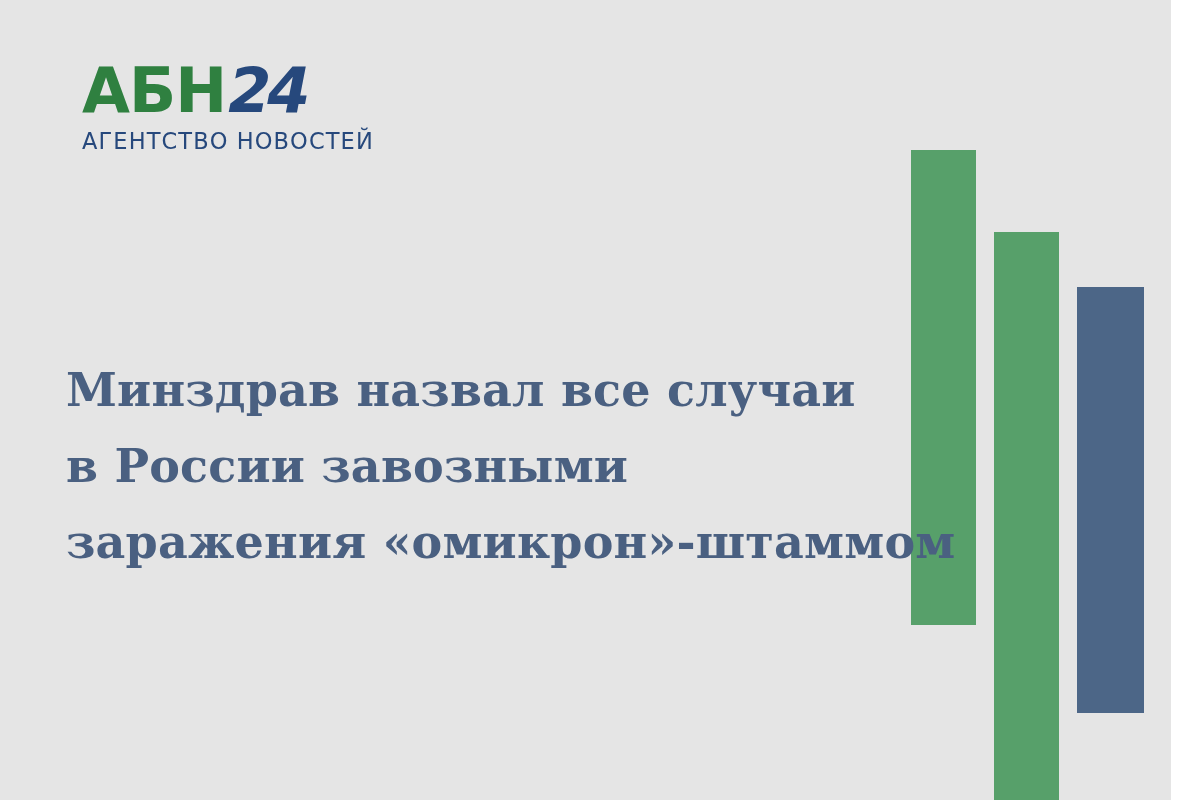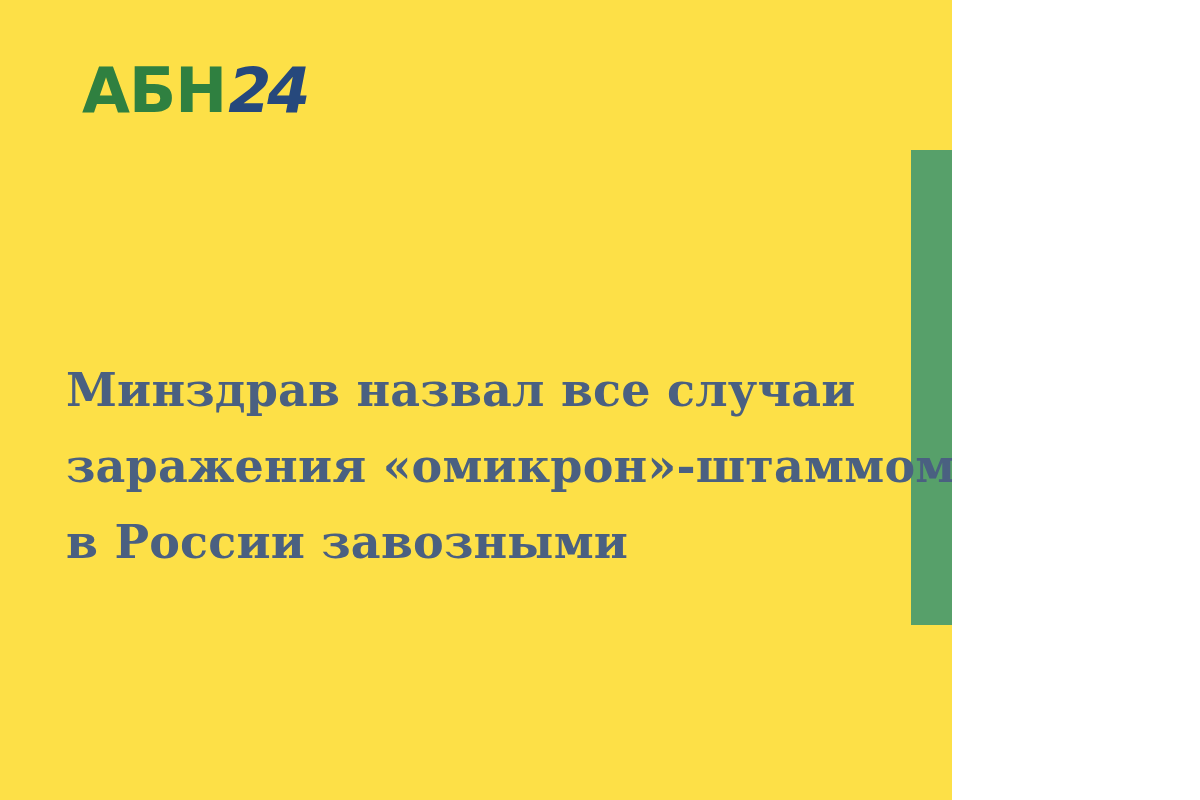--- a/index.html
+++ b/index.html
@@ -99,31 +99,32 @@
     font-size: 46px;
     line-height: 76px;
     color: #4a6081;
     white-space: nowrap;
     letter-spacing: 0.2px;
   }
 </style>
 </head>
 <body>
 
-<div class="card" style="width: 952px; height: 800px; background: #fde047;">
+<div class="card" style="width: 1171px; height: 800px; background: #e5e5e5;">
 
   <div class="bars">
     <div class="bar bar-1" style="left: 911px; top: 150px; width: 65px; height: 475px; background: rgb(87, 160, 106);"></div>
     <div class="bar bar-2" style="left: 994px; top: 232px; width: 65px; height: 580px; background: rgb(87, 160, 106);"></div>
     <div class="bar bar-3" style="left: 1077px; top: 287px; width: 67px; height: 426px; background: rgb(76, 102, 135);"></div>
   </div>
 
   <div class="logo">
     <span class="logo-wordmark"><span class="logo-abn" style="color: rgb(47, 128, 64);">АБН</span><span class="logo-24" style="color: rgb(38, 72, 124);">24</span></span>
+    <span class="logo-tagline" style="color: rgb(38, 72, 124);">АГЕНТСТВО НОВОСТЕЙ</span>
   </div>
 
   <div class="headline">
     <div class="headline-line" style="color: rgb(74, 96, 129);">Минздрав назвал все случаи</div>
+    <div class="headline-line" style="color: rgb(74, 96, 129);">в России завозными</div>
     <div class="headline-line" style="color: rgb(74, 96, 129);">заражения «омикрон»-штаммом</div>
-    <div class="headline-line" style="color: rgb(74, 96, 129);">в России завозными</div>
   </div>
 
 </div>
 
 </body></html>

